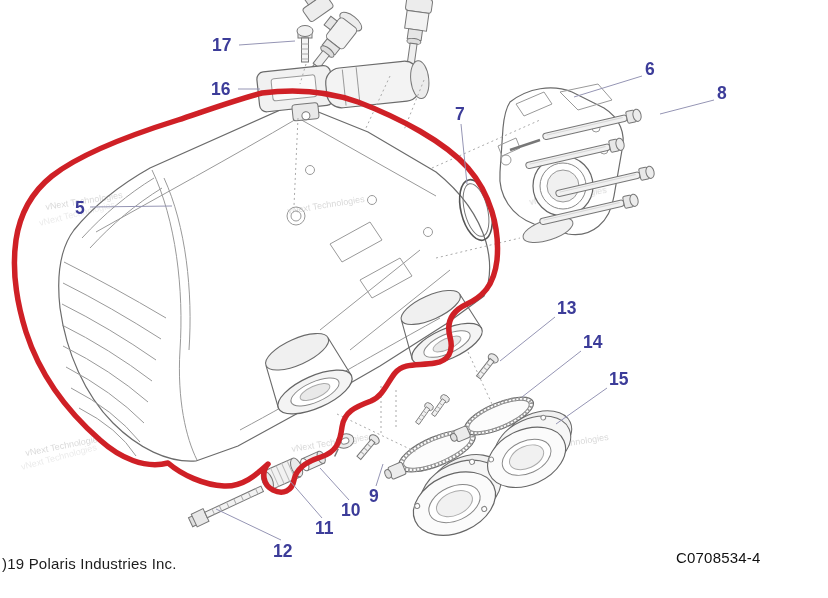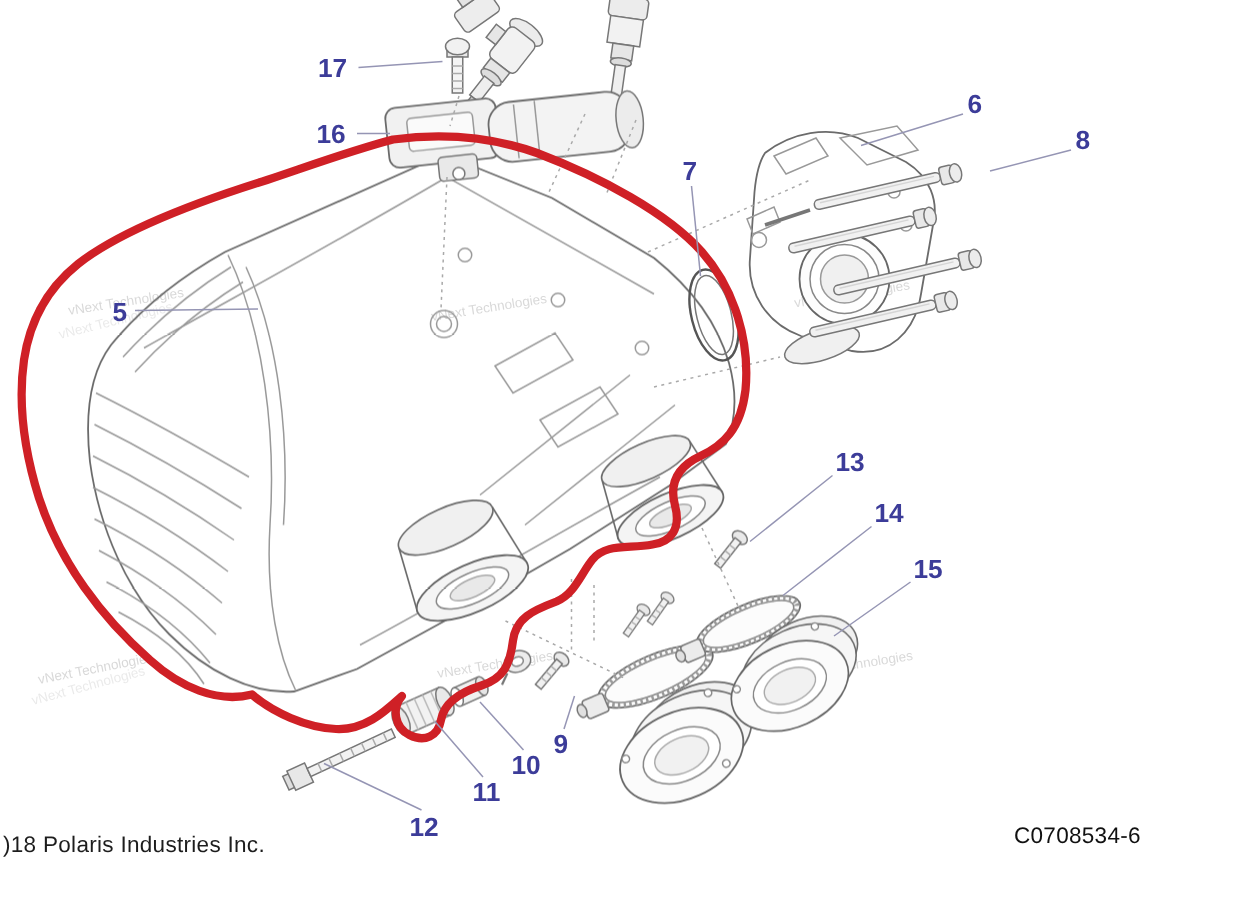--- a/index.html
+++ b/index.html
@@ -291,16 +291,16 @@
     <text class="callout-label" x="315" y="534">11</text>
     <text class="callout-label" x="273" y="557">12</text>
     <text class="callout-label" x="557" y="314">13</text>
     <text class="callout-label" x="583" y="348">14</text>
     <text class="callout-label" x="609" y="385">15</text>
     <text class="callout-label" x="211" y="95">16</text>
     <text class="callout-label" x="212" y="51">17</text>
   </g>
 </svg>
 
-  <div class="footer-text copyright">)18 Polaris Industries Inc.</div>
-  <div class="footer-text partnum">C0708534-6</div>
+  <div class="footer-text copyright">)19 Polaris Industries Inc.</div>
+  <div class="footer-text partnum">C0708534-4</div>
 
 </div>
 
 </body></html>

